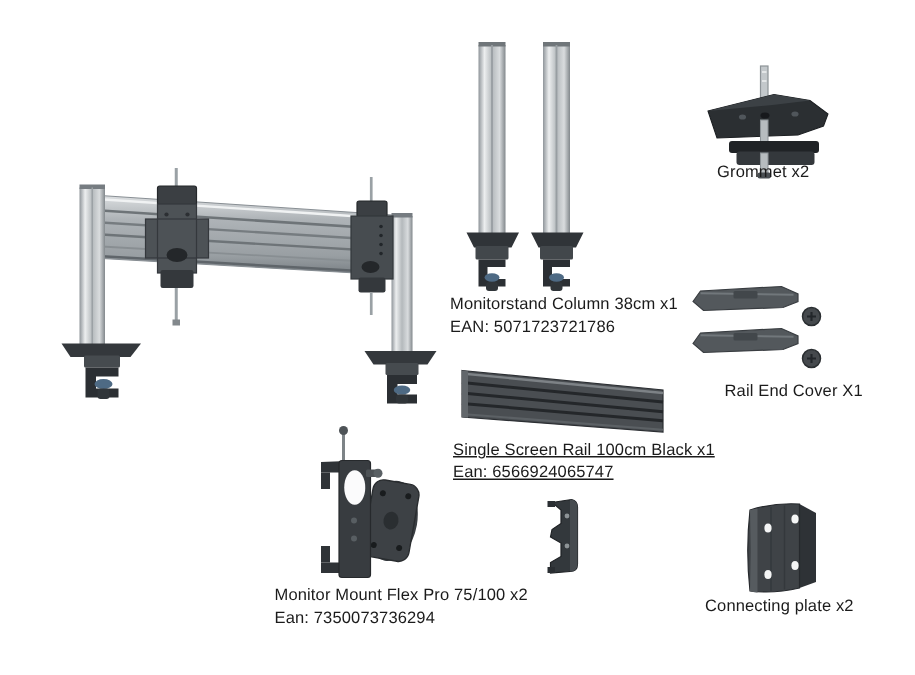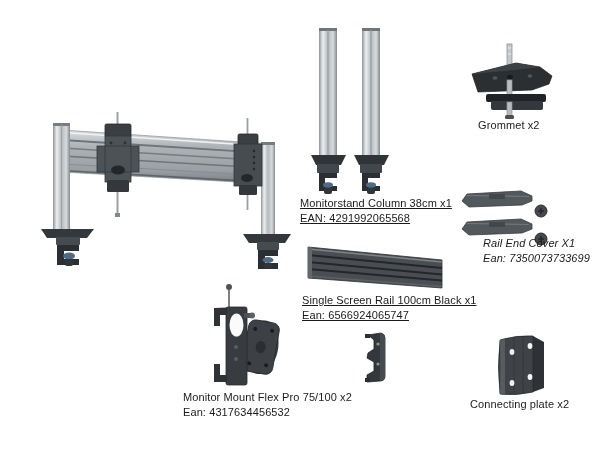--- a/index.html
+++ b/index.html
@@ -113,43 +113,43 @@
         <rect x="9" y="3" width="18" height="3" fill="#70767a"></rect>
         <line x1="18" y1="5" x2="18" y2="131" stroke="#989ea2" stroke-width="1.2"></line>
         <polygon points="1,130 36,130 31,140 6,140" fill="#303438"></polygon>
         <rect x="7" y="139" width="22" height="9" rx="1" fill="#42474b"></rect>
         <path d="M9,148 h18 v5 h-12 v8 h12 v5 h-18 z" fill="#2b2f33"></path>
         <ellipse cx="18" cy="160" rx="5" ry="2.8" fill="#4e6a84"></ellipse>
         <rect x="14" y="163" width="8" height="6" rx="2" fill="#303539"></rect>
       </g>
     </svg>
   </figure>
-  <div class="label" style="left:300px;top:196px;text-decoration:underline;">
+  <div class="label" style="left:300px;top:196px;">
     <span>Monitorstand Column 38cm x1</span>
-    <span>EAN: 4291992065568</span>
+    <span>EAN: 5071723721786</span>
   </div>
 
   <figure class="item" style="left:466px;top:40px;">
     <svg width="95" height="80" viewBox="0 0 95 80">
       <rect x="41" y="4" width="5" height="28" fill="#c3c8cb" stroke="#8d9397" stroke-width="0.8"></rect>
       <line x1="42" y1="8" x2="45" y2="8" stroke="#eef0f1" stroke-width="1"></line>
       <line x1="42" y1="14" x2="45" y2="14" stroke="#eef0f1" stroke-width="1"></line>
       <path d="M6,34 L50,23 L74,27 L86,36 L83,44 L66,50 L12,52 Z" fill="#2b2f32" stroke="#1c1f22" stroke-width="0.7"></path>
       <path d="M6,34 L50,23 L74,27 L49,30 Z" fill="#3c4145"></path>
       <ellipse cx="29" cy="38" rx="2.4" ry="1.7" fill="#50565b"></ellipse>
       <ellipse cx="64" cy="36" rx="2.4" ry="1.7" fill="#50565b"></ellipse>
       <ellipse cx="44" cy="37" rx="3" ry="2" fill="#17191c"></ellipse>
       <rect x="41" y="40" width="5" height="18" fill="#b7bcbf" stroke="#8d9397" stroke-width="0.7"></rect>
       <rect x="20" y="54" width="60" height="8" rx="2" fill="#202326"></rect>
       <rect x="25" y="61" width="52" height="9" rx="2" fill="#34383c"></rect>
       <rect x="41" y="62" width="5" height="14" fill="#b7bcbf" stroke="#8d9397" stroke-width="0.7"></rect>
       <rect x="39" y="75" width="9" height="4" rx="1.5" fill="#4a4f53"></rect>
     </svg>
   </figure>
-  <div class="label" style="left:478px;top:118px;text-align:center;">
+  <div class="label" style="left:478px;top:108px;text-align:center;">
     <span>Grommet x2</span>
   </div>
 
   <figure class="item" style="left:457px;top:184px;">
     <svg width="122" height="64" viewBox="0 0 122 64">
       <g>
         <polygon points="5,17 10,10 64,7 75,12 75,17 65,21 12,23" fill="#53585c" stroke="#393d41" stroke-width="0.8"></polygon>
         <line x1="10" y1="11.5" x2="72" y2="12.5" stroke="#71777b" stroke-width="1.2"></line>
         <rect x="32" y="10" width="16" height="5" rx="1" fill="#42474b"></rect>
         <circle cx="84" cy="27" r="6" fill="#45494d" stroke="#2a2e31" stroke-width="1"></circle>
@@ -159,23 +159,22 @@
       <g transform="translate(0,28)">
         <polygon points="5,17 10,10 64,7 75,12 75,17 65,21 12,23" fill="#53585c" stroke="#393d41" stroke-width="0.8"></polygon>
         <line x1="10" y1="11.5" x2="72" y2="12.5" stroke="#71777b" stroke-width="1.2"></line>
         <rect x="32" y="10" width="16" height="5" rx="1" fill="#42474b"></rect>
         <circle cx="84" cy="27" r="6" fill="#45494d" stroke="#2a2e31" stroke-width="1"></circle>
         <line x1="81" y1="27" x2="87" y2="27" stroke="#22262a" stroke-width="1.4"></line>
         <line x1="84" y1="24" x2="84" y2="30" stroke="#22262a" stroke-width="1.4"></line>
       </g>
     </svg>
   </figure>
-  <div class="label" style="left:483px;top:236px;font-style:italic;">
+  <div class="label" style="left:483px;top:254px;">
     <span>Rail End Cover X1</span>
-    <span>Ean: 7350073733699</span>
   </div>
 
   <figure class="item" style="left:300px;top:236px;">
     <svg width="152" height="56" viewBox="0 0 152 56">
       <polygon points="8,11 142,24 142,52 8,42" fill="#4a4e52" stroke="#2c2f33" stroke-width="0.8"></polygon>
       <line x1="8" y1="13" x2="142" y2="26" stroke="#7d8286" stroke-width="1.6"></line>
       <line x1="8" y1="19" x2="142" y2="32" stroke="#24272a" stroke-width="2"></line>
       <line x1="8" y1="26" x2="142" y2="38.5" stroke="#24272a" stroke-width="2"></line>
       <line x1="8" y1="33" x2="142" y2="44.5" stroke="#24272a" stroke-width="2"></line>
       <line x1="8" y1="40" x2="142" y2="50.5" stroke="#5c6165" stroke-width="1.4"></line>
@@ -211,21 +210,21 @@
       <rect x="26" y="27" width="21" height="78" rx="2" fill="#383c40" stroke="#26292c" stroke-width="0.8"></rect>
       <ellipse cx="36.5" cy="45" rx="7" ry="11.5" fill="#fbfbfc"></ellipse>
       <circle cx="36" cy="67" r="2" fill="#585e62"></circle>
       <circle cx="36" cy="79" r="2" fill="#585e62"></circle>
       <rect x="44" y="33" width="8" height="5" rx="1" fill="#4d5256"></rect>
       <circle cx="52" cy="35.5" r="3" fill="#5a6064"></circle>
     </svg>
   </figure>
   <div class="label" style="left:183px;top:390px;">
     <span>Monitor Mount Flex Pro 75/100 x2</span>
-    <span>Ean: 4317634456532</span>
+    <span>Ean: 7350073736294</span>
   </div>
 
   <figure class="item" style="left:355px;top:327px;">
     <svg width="38" height="60" viewBox="0 0 38 60">
       <path d="M13,8 L26,6 Q30,7 30,11 L30,49 Q30,54 25,54 L12,55 L12,48 L19,44 L19,35 L12,31 L13,26 L19,22 L19,13 Z" fill="#33383c" stroke="#1f2225" stroke-width="0.8"></path>
       <path d="M26,6 Q30,7 30,11 L30,49 Q30,54 25,54 L25,6 Z" fill="#464b4f"></path>
       <circle cx="23" cy="17" r="1.6" fill="#8d9396"></circle>
       <circle cx="23" cy="37" r="1.6" fill="#8d9396"></circle>
       <rect x="10" y="7" width="5" height="4" fill="#2a2e32"></rect>
       <rect x="10" y="51" width="5" height="4" fill="#2a2e32"></rect>

